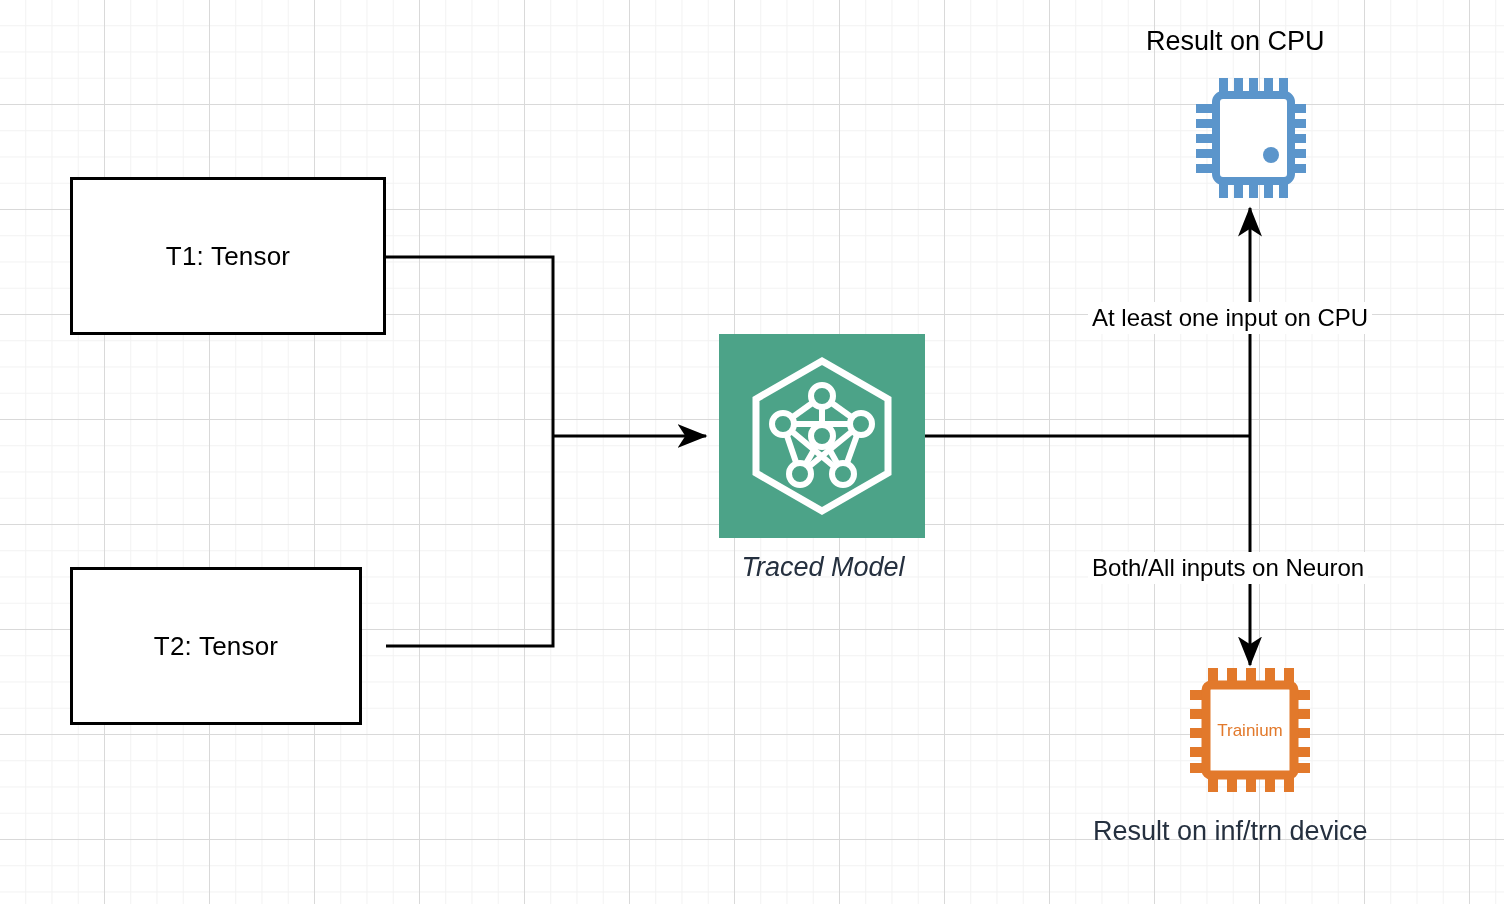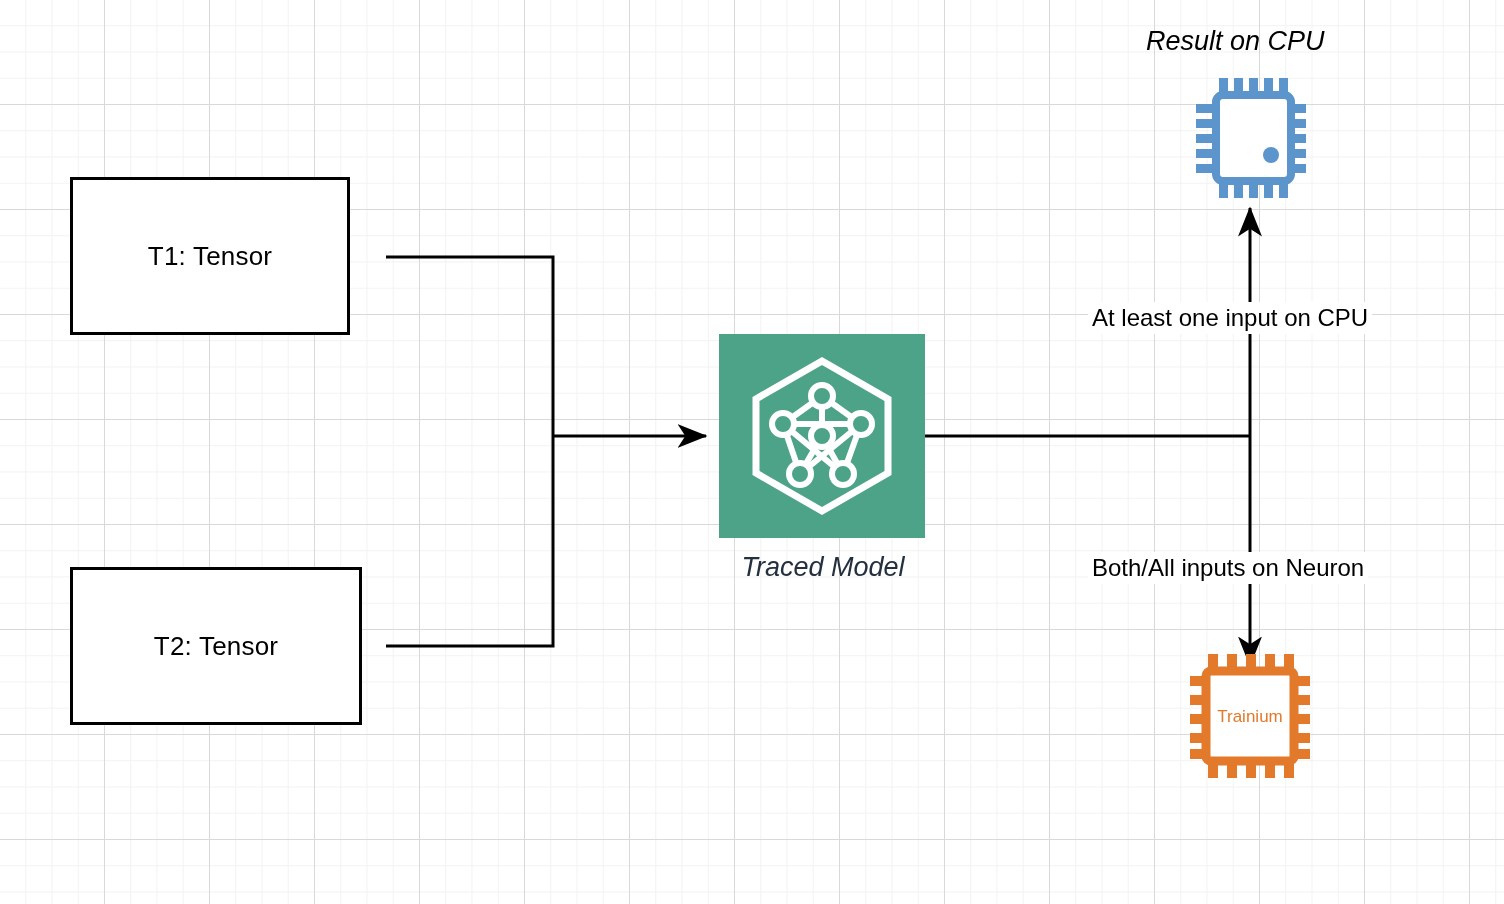--- a/index.html
+++ b/index.html
@@ -42,21 +42,21 @@
     background: #ffffff;
     display: flex;
     align-items: center;
     justify-content: center;
   }
   .tensor-label {
     font-size: 26px;
     color: #000000;
     letter-spacing: 0.2px;
   }
-  #tensor-box-1 { left: 70px; top: 177px; width: 280px; height: 158px; }
+  #tensor-box-1 { left: 70px; top: 177px; width: 316px; height: 158px; }
   #tensor-box-2 { left: 70px; top: 567px; width: 292px; height: 158px; }
 
   .model-node {
     position: absolute;
     left: 719px;
     top: 334px;
     width: 206px;
     height: 204px;
   }
   .model-tile {
@@ -71,26 +71,25 @@
     top: 552px;
     width: 326px;
     text-align: center;
     font-size: 27px;
     color: #25303f;
     font-style: italic;
   }
 
   .chip-wrap { position: absolute; }
   #cpu-chip { left: 1196px; top: 78px; width: 110px; height: 120px; }
-  #trainium-chip { left: 1190px; top: 654px; width: 120px; height: 124px; }
+  #trainium-chip { left: 1190px; top: 668px; width: 120px; height: 124px; }
 
   .caption {
     position: absolute;
     white-space: nowrap;
-    font-style: italic;
   }
   #result-cpu-caption {
     left: 1146px;
     top: 26px;
     font-size: 27px;
     color: #000000;
   }
   #result-device-caption {
     left: 1093px;
     top: 816px;
@@ -229,17 +228,18 @@
         <rect x="102" y="22" width="20" height="10"></rect>
         <rect x="102" y="41" width="20" height="10"></rect>
         <rect x="102" y="60" width="20" height="10"></rect>
         <rect x="102" y="79" width="20" height="10"></rect>
         <rect x="102" y="95" width="20" height="10"></rect>
       </g>
       <rect x="16" y="17" width="88" height="90" rx="5" ry="5" fill="#ffffff" stroke="#E2792B" stroke-width="9"></rect>
       <text x="60" y="68" text-anchor="middle" font-family="Liberation Sans, sans-serif" font-size="17" fill="#E2792B">Trainium</text>
     </svg>
   </div>
+  <div class="caption" id="result-device-caption">Result on inf/trn device</div>
 
   <div class="edge-label" id="edge-label-neuron">Both/All inputs on Neuron</div>
   <div class="edge-label" id="edge-label-cpu">At least one input on CPU</div>
 
 </div>
 
 </body></html>

